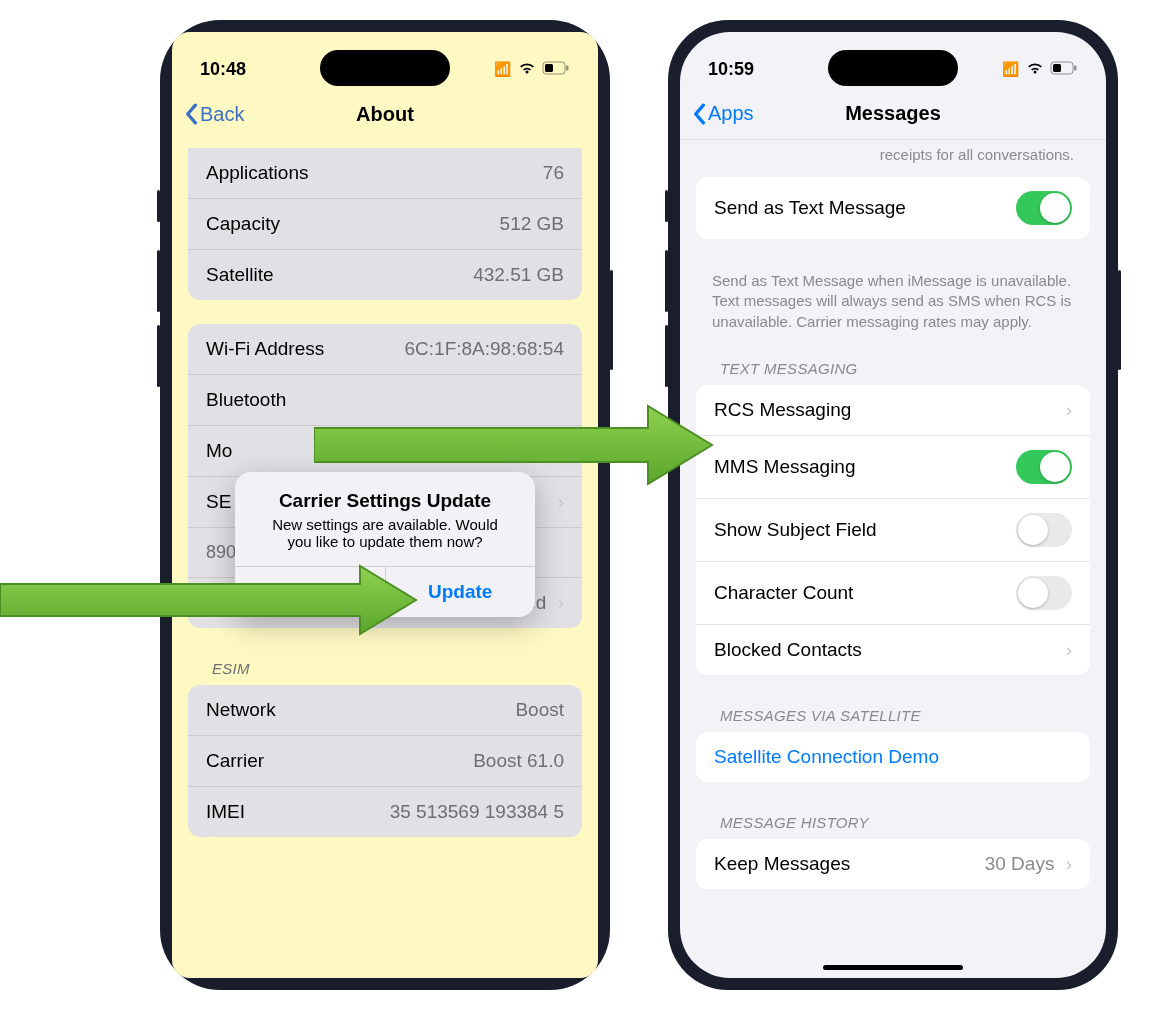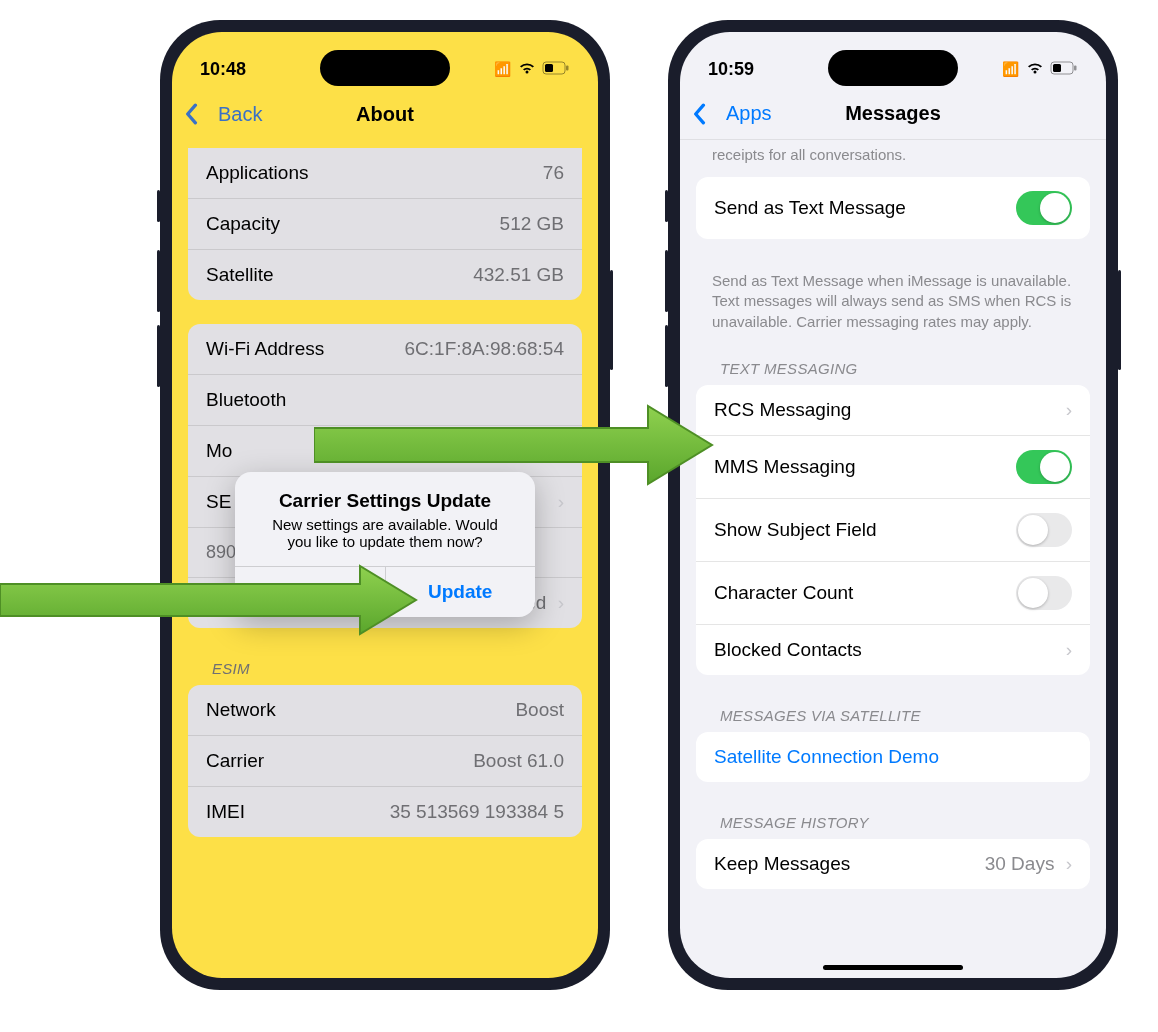--- a/index.html
+++ b/index.html
@@ -20,21 +20,21 @@
   }
   .phone.left { left: 160px; top: 20px; }
   .phone.right { left: 668px; top: 20px; }
   .screen {
     width: 100%;
     height: 100%;
     border-radius: 50px;
     overflow: hidden;
     position: relative;
   }
-  .screen.dimmed { background: #fde047; }
+  .screen.dimmed { background: #fef9c3; border-radius: 18px; }
   .screen.light  { background: #f2f2f7; }
 
   
   .btn-left1, .btn-left2, .btn-left3 {
     position: absolute; left: -3px; width: 3px; background:#1a1d2b; border-radius:2px;
   }
   .btn-left1{ top:170px; height:32px;}
   .btn-left2{ top:230px; height:62px;}
   .btn-left3{ top:305px; height:62px;}
   .btn-right{ position:absolute; right:-3px; top:250px; width:3px; height:100px; background:#1a1d2b; border-radius:2px;}
@@ -57,21 +57,21 @@
   .status-icons { display:flex; gap:6px; align-items:center; }
   .status-icons span { font-size: 14px; }
 
   .navbar {
     display: flex; align-items:center; justify-content:center;
     position: relative; height: 52px;
     font-size: 20px;
   }
   .nav-back {
     position: absolute; left: 12px;
-    color: #007aff; display:flex; align-items:center; gap:20px;
+    color: #007aff; display:flex; align-items:center; gap:2px;
     font-size: 20px;
   }
   .nav-title { font-weight: 600; }
   .dimmed .nav-back { color:#3a71c6; }
   .dimmed .navbar, .dimmed .status { color:#000; }
 
   .content { height: calc(100% - 108px); overflow:hidden; }
 
   .group {
     margin: 0 16px 24px;
@@ -307,21 +307,21 @@
       <div class="nav-back">
         <svg width="14" height="22" viewBox="0 0 12 20">
             <path d="M10 2L3 10l7 8" fill="none" stroke="#007aff" stroke-width="3" stroke-linecap="round" stroke-linejoin="round"></path>
           </svg>
         <span>Apps</span>
       </div>
       <div class="nav-title">Messages</div>
     </div>
 
     <div class="content">
-      <div class="cutoff" style="text-align:left;">receipts for all conversations.</div>
+      <div class="cutoff" style="text-align:right;">receipts for all conversations.</div>
 
       <div class="group">
         <div class="row">
           <span class="label">Send as Text Message</span>
           <span class="toggle on">
               <span class="knob"></span>
             </span>
         </div>
       </div>
       <div class="sect-footer">Send as Text Message when iMessage is unavailable. Text messages will always send as SMS when RCS is unavailable. Carrier messaging rates may apply.</div>

